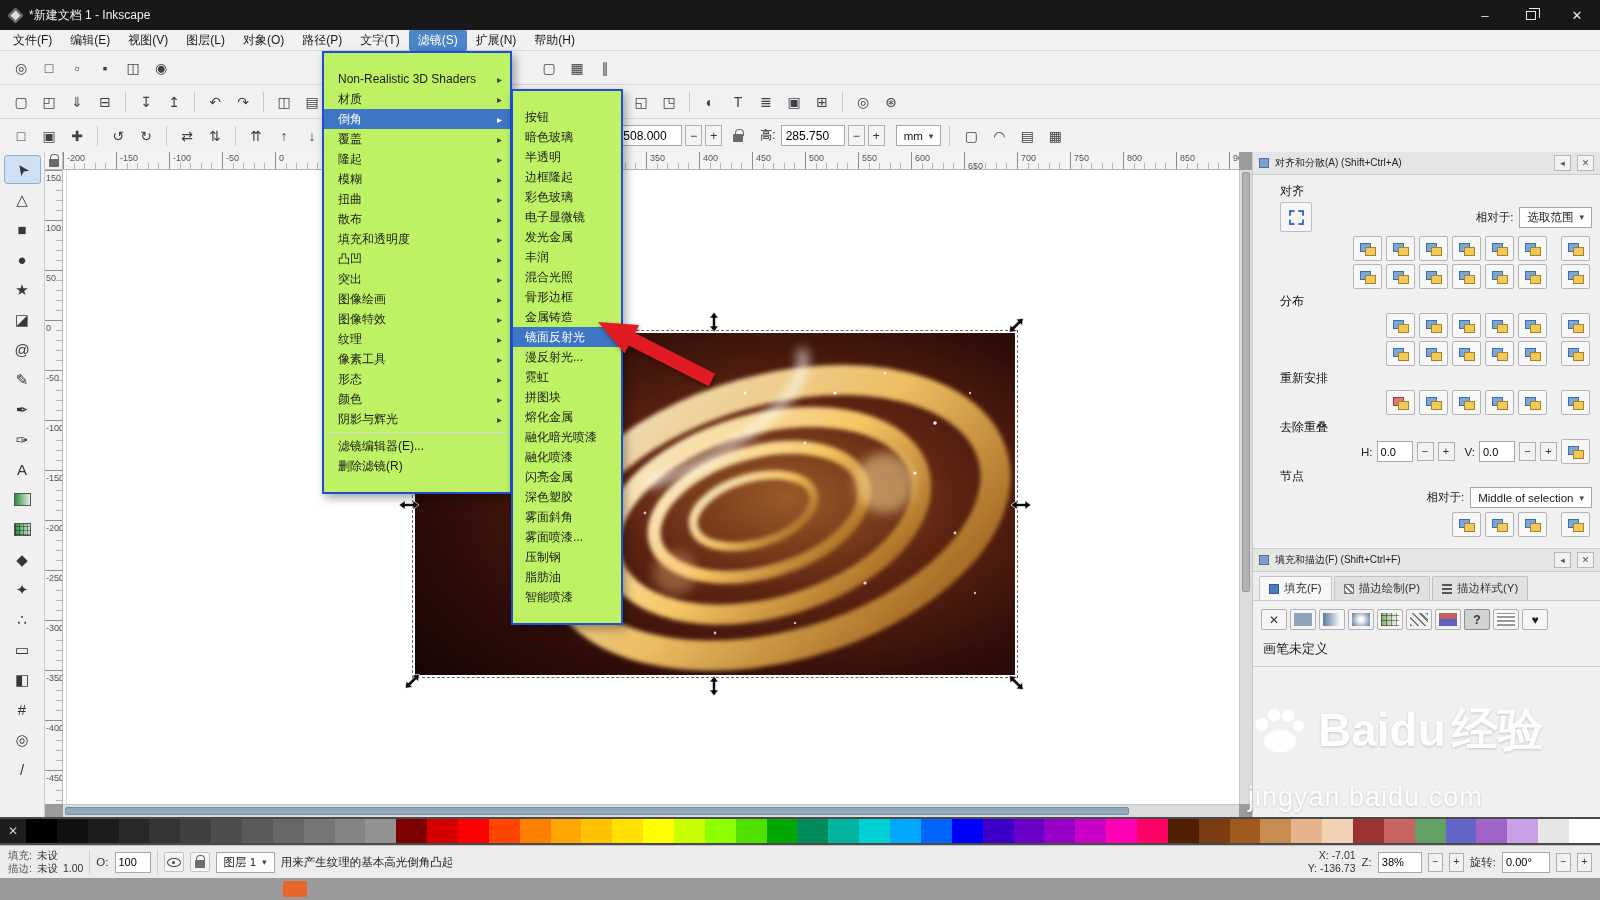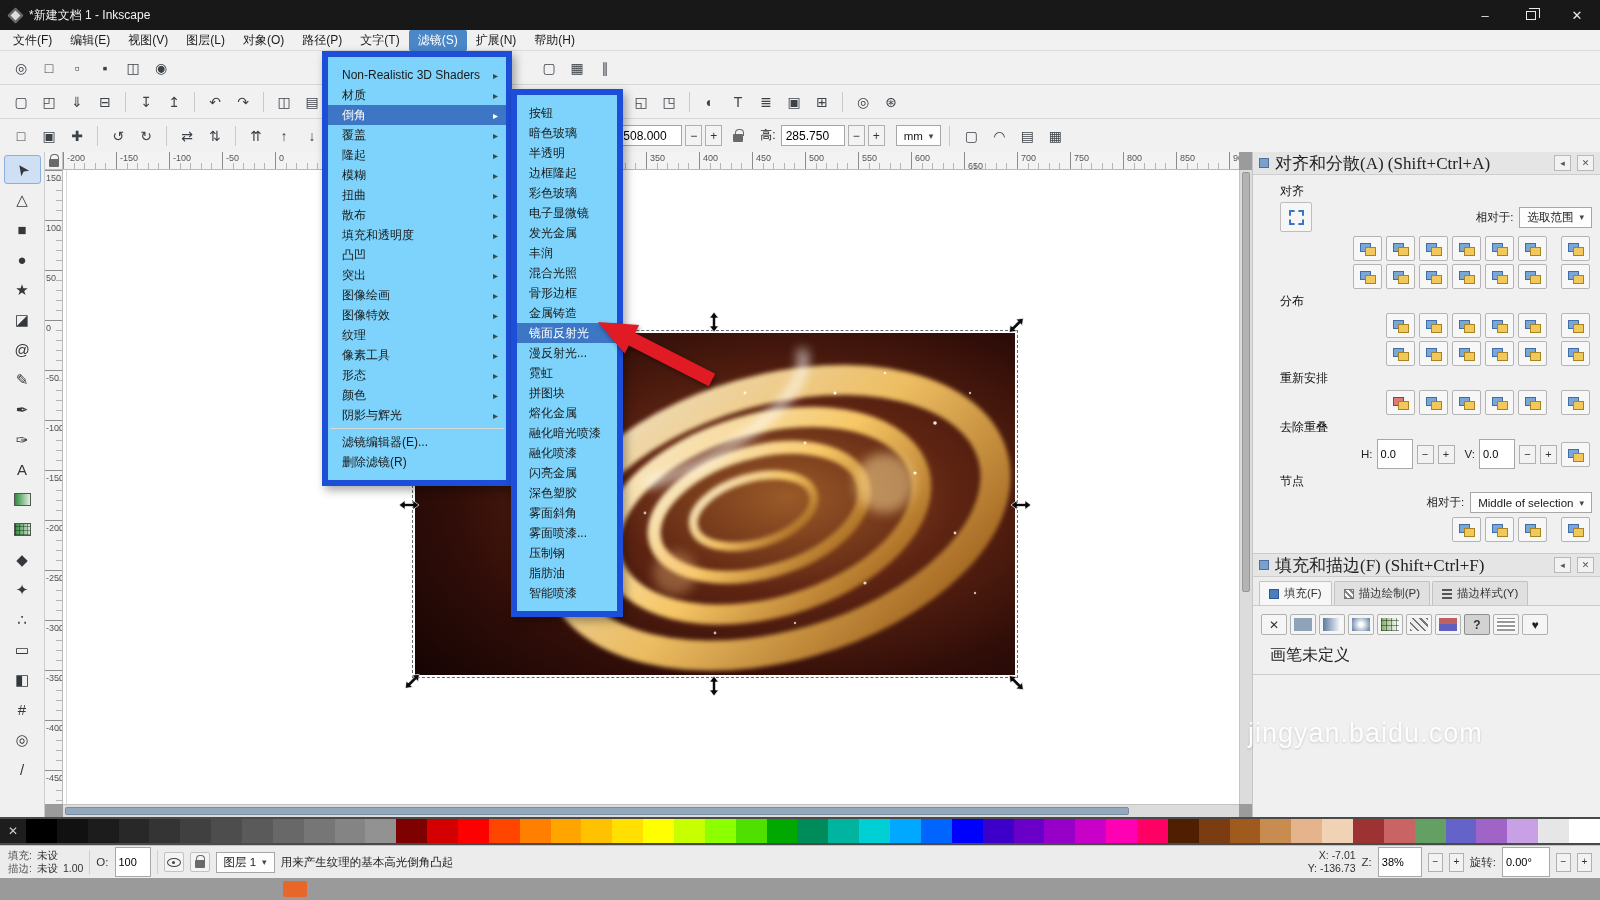--- a/index.html
+++ b/index.html
@@ -78,35 +78,35 @@
   .h-br { right:-12px; bottom:-12px; transform:rotate(45deg); }
   .h-b  { left:290px; bottom:-16px; transform:rotate(90deg); }
   .h-bl { left:-12px; bottom:-12px; transform:rotate(135deg); }
   .h-l  { left:-16px; top:166px; }
 
   
   .rightpanel { width:348px; background:#f0f0f0; border-left:1px solid #c6c6c6; overflow:hidden; }
   .panel { border-bottom:1px solid #cccccc; }
   .phead { height:23px; display:flex; align-items:center; gap:6px; padding:0 6px; background:#e5e5e5; border-bottom:1px solid #cdcdcd; }
   .picon { width:10px; height:10px; background:#7aa0cc; border:1px solid #4c6f9b; }
-  .ph-title { flex:1; font-size:17px; color:#222; white-space:nowrap; overflow:hidden;font-family:Liberation Serif, serif; }
+  .ph-title { flex:1; font-size:10px; color:#222; white-space:nowrap; overflow:hidden; }
   .phbtn { width:17px; height:16px; border:1px solid #b8b8b8; background:#f2f2f2; font-size:9px; line-height:13px; color:#555; }
   .pbody { padding:4px 8px 8px;margin-left:19px; }
   .pheading { font-size:12px; color:#111; margin:4px 0 2px; }
   .relrow { display:flex; align-items:center; justify-content:flex-end; gap:6px; margin:2px 0 4px; }
   .asgbtn { margin-right:auto; width:32px; height:30px; border:1px solid #bdbdbd; background:#f6f6f6; display:flex; align-items:center; justify-content:center; border-radius:2px; }
   .asg { width:15px; height:15px; border:2px dashed #3a76c4; }
   .igrid { display:flex; justify-content:flex-end; gap:4px; margin:3px 2px 3px 0; }
   .igrid .mini:last-child { margin-left:10px; }
   .mini { width:29px; height:25px; border:1px solid #b4b4b4; background:#f7f7f7; position:relative; border-radius:2px; }
   .mi { position:absolute; left:6px; top:6px; width:11px; height:9px; background:#79a7d9; border:1px solid #3e6da8; }
   .mi::after { content:''; position:absolute; left:4px; top:3px; width:9px; height:7px; background:#f2c75c; border:1px solid #a8841f; }
   .mini.accent .mi { background:#e07a7a; border-color:#9c3a3a; }
   .ovrow { display:flex; align-items:center; gap:4px; justify-content:flex-end; margin:3px 2px 3px 0; }
-  .sfield { width:36px; height:30px; border:1px solid #a8a8a8; background:#fff; font-size:11px; padding:0 3px; font-family:inherit; }
+  .sfield { width:36px; height:21px; border:1px solid #a8a8a8; background:#fff; font-size:11px; padding:0 3px; font-family:inherit; }
   .sbtn { width:17px; height:19px; border:1px solid #b0b0b0; background:#f2f2f2; font-size:11px; line-height:1; color:#333; }
   .slab { font-size:11.5px; color:#222; margin-left:6px; }
 
   .tabs { display:flex; gap:2px; padding:4px 6px 0; background:#ececec; border-bottom:1px solid #c9c9c9; }
   .tab { display:flex; align-items:center; gap:5px; padding:4px 9px; font-size:11.5px; border:1px solid #c2c2c2; border-bottom:none; background:#e0e0e0; color:#333; border-radius:2px 2px 0 0; }
   .tab.active { background:#f7f7f7; }
   .ti { width:10px; height:10px; display:inline-block; }
   .ti-fill { background:#4a7fbd; border:1px solid #2e5a8c; }
   .ti-sp { background:repeating-linear-gradient(45deg,#888 0 2px,#fff 2px 4px); border:1px solid #777; }
   .ti-ss { background:repeating-linear-gradient(0deg,#555 0 2px,transparent 2px 4px); }
@@ -117,21 +117,21 @@
   .pt-linear .fillbox { background:linear-gradient(90deg,#5c7aa0,#fff); }
   .pt-radial .fillbox { background:radial-gradient(circle,#fff 15%,#5c7aa0); }
   .pt-mesh .fillbox { background-image:repeating-linear-gradient(0deg,rgba(0,0,0,.4) 0 1px,transparent 1px 5px),repeating-linear-gradient(90deg,rgba(0,0,0,.4) 0 1px,transparent 1px 5px),linear-gradient(90deg,#7fb069,#fff); }
   .pt-pattern .fillbox { background:repeating-linear-gradient(45deg,#777 0 2px,#eee 2px 5px); }
   .pt-swatch .fillbox { background:linear-gradient(180deg,#c06060 50%,#6060c0 50%); }
   .pt-paint-server .fillbox { background:repeating-linear-gradient(0deg,#999 0 2px,#fff 2px 4px); }
   .pt-none::before { content:'✕'; }
   .pt-unknown::before { content:'?'; font-weight:bold; }
   .pt-unknown { background:#d2d2d2; border-color:#8f8f8f; }
   .pt-custom::before { content:'♥'; color:#222; }
-  .paintmsg { padding:8px 17px; font-size:16px; color:#222; }
+  .paintmsg { padding:8px 10px; font-size:13px; color:#222; }
 
   
   .palette { position:absolute; left:0; bottom:55px; width:1600px; height:28px; background:#4a4a4a; display:flex; align-items:stretch; padding:2px 0; }
   .sw { flex:1 1 0; border:none; padding:0; min-width:0; }
   .sw-none { flex:0 0 26px; background:#1d1d1d; color:#cfcfcf; font-size:12px; }
 
   
   .statusbar { position:absolute; left:0; bottom:22px; width:1600px; height:33px; background:#ececec; border-top:1px solid #c4c4c4; display:flex; align-items:center; gap:6px; padding:0 8px; }
   .sbsep { width:1px; height:24px; background:#cfcfcf; }
   .fs-block { display:grid; grid-template-columns:auto auto auto; column-gap:5px; font-size:10.5px; line-height:13px; color:#333; }
@@ -141,21 +141,21 @@
   .eye::after { content:''; position:absolute; left:4px; top:2px; width:3.6px; height:3.6px; background:#444; border-radius:50%; }
   .sb-msg { flex:1; font-size:11.5px; color:#222; white-space:nowrap; overflow:hidden; text-overflow:ellipsis; }
   .xy-block { font-size:10.5px; line-height:13px; text-align:right; color:#333; }
   .sb-lab { font-size:11.5px; color:#333; }
   .tinyb { width:15px; height:19px; border:1px solid #b0b0b0; background:#f2f2f2; font-size:10px; line-height:1; color:#333; }
 
   .taskstrip { position:absolute; left:0; bottom:0; width:1600px; height:22px; background:#9a9a9a; }
   .taskhint { position:absolute; left:283px; top:3px; width:24px; height:16px; background:#e8662a; border-radius:2px; }
 
   
-  .menu { position:absolute; z-index:50; background:#7dd3fc; border:6px solid #1d4ed8; box-shadow:3px 4px 9px rgba(0,0,0,.35); padding:8px 0; }
+  .menu { position:absolute; z-index:50; background:#bef264; border:2px solid #1d4ed8; box-shadow:3px 4px 9px rgba(0,0,0,.35); padding:16px 0; }
   .filtersmenu { left:322px; top:51px; width:190px; }
   .submenu { left:511px; top:89px; width:112px; }
   .mrow { height:20px; display:flex; align-items:center; padding:0 8px 0 14px; font-size:12px; color:#1a1a1a; }
   .submenu .mrow { padding-left:12px; }
   .mrow .ml { flex:1; white-space:nowrap; }
   .mrow .ma { font-size:10px; color:#444; margin-left:8px; }
   .mrow.active { background:#3d76c4; color:#fff; }
   .mrow.active .ma { color:#fff; }
   .msep { height:1px; background:#d9d9d9; margin:3px 2px; }
 
@@ -1043,14 +1043,27 @@
     <div class="mrow">
       <span class="ml">智能喷漆</span>
     </div>
   </div>
 
 <svg class="redarrow" width="200" height="120" viewBox="0 0 200 120">
   <polygon points="38,22 64.7,53.5 68.7,45.4 148.8,86.2 155.2,73.8 75.1,33 79.1,24.9" fill="#e01b24"></polygon>
 </svg>
 
 <div class="watermark">
+  <div class="wm-brand">
+    <svg width="64" height="64" viewBox="0 0 80 80">
+      <g fill="#ffffff" opacity="0.95">
+        <ellipse cx="40" cy="54" rx="20" ry="14"></ellipse>
+        <circle cx="17" cy="33" r="8"></circle>
+        <circle cx="33" cy="21" r="8"></circle>
+        <circle cx="50" cy="22" r="8"></circle>
+        <circle cx="63" cy="35" r="7"></circle>
+      </g>
+    </svg>
+    <span>Baidu</span>
+    <span>经验</span>
+  </div>
   <div class="wm-url">jingyan.baidu.com</div>
 </div>
 
 </body></html>

